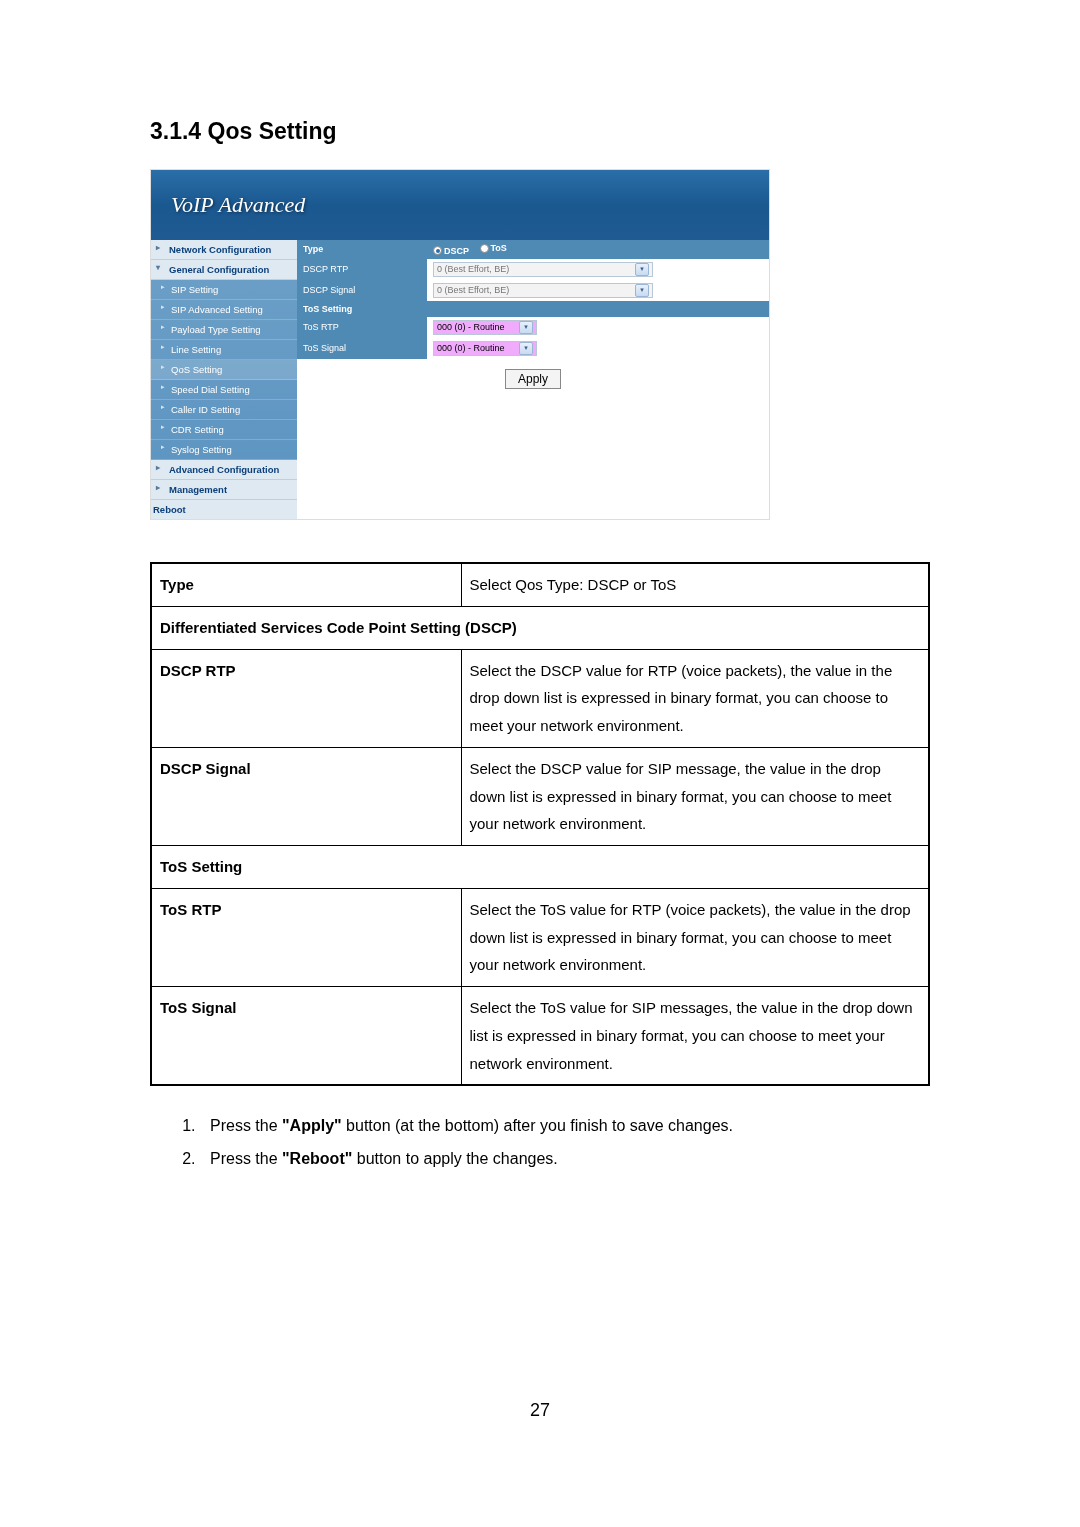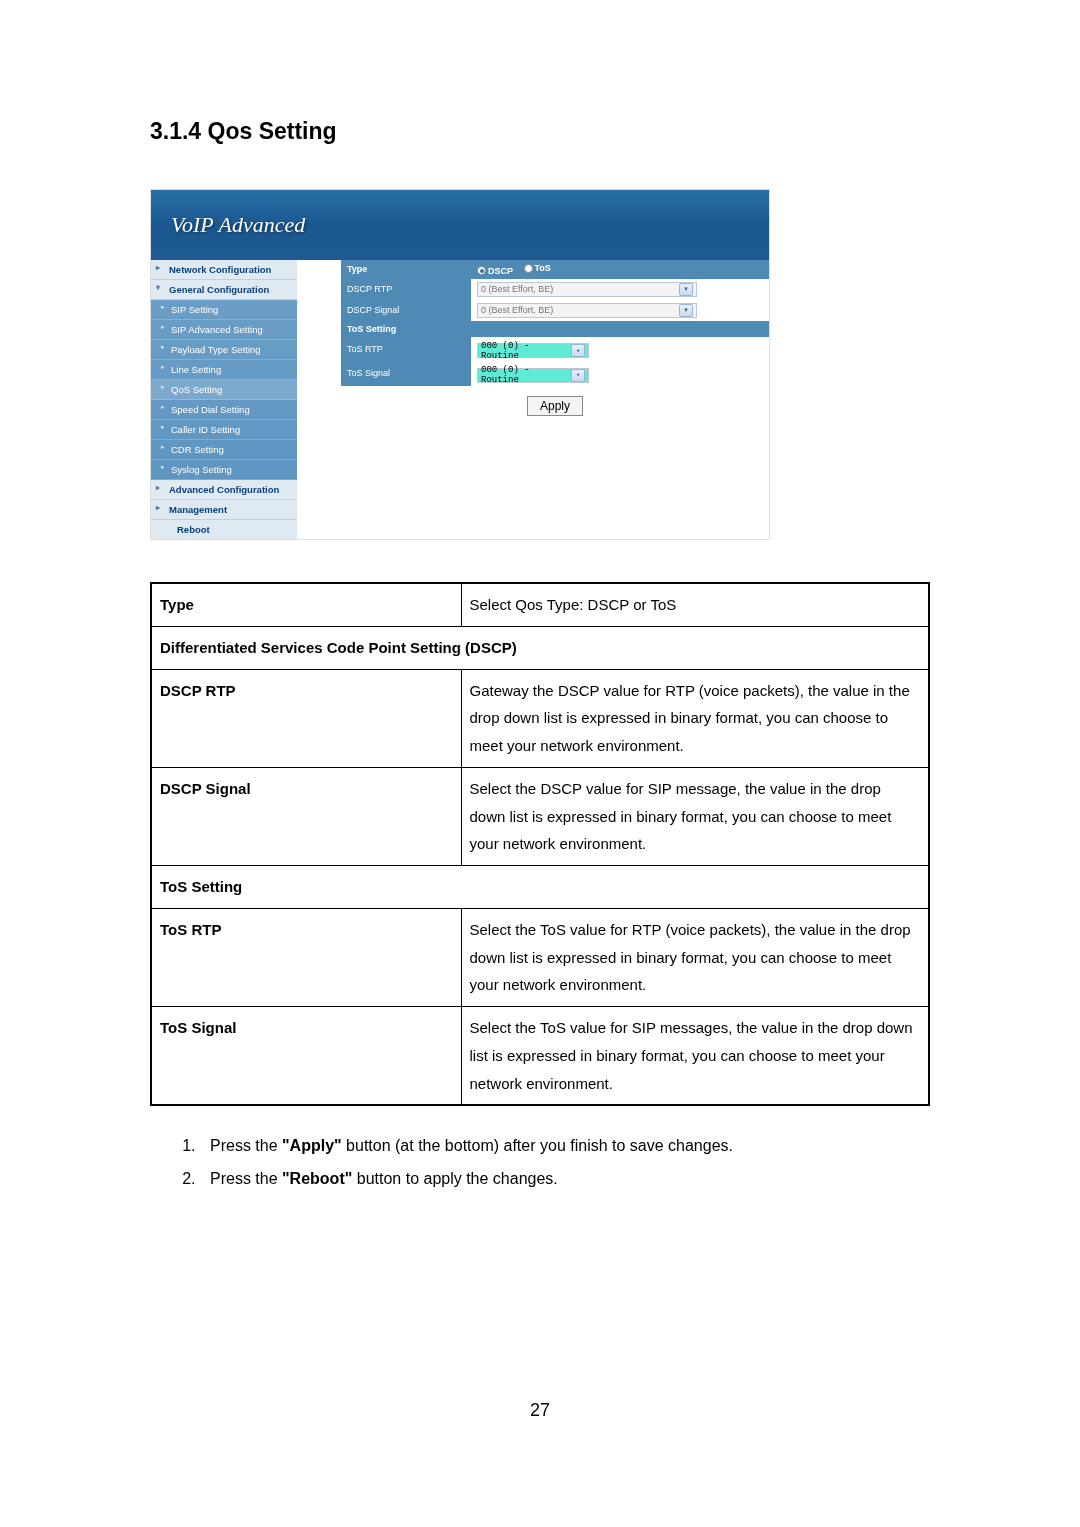--- a/index.html
+++ b/index.html
@@ -12,21 +12,21 @@
       background: #fff;
       color: #000;
       width: 1080px;
       height: 1527px;
       position: relative;
       padding: 118px 150px 0 150px;
     }
     .section-heading {
       font-size: 23px;
       font-weight: bold;
-      margin-bottom: 44px;
+      margin-bottom: 24px;
       margin-left: 0;
     }
     .app-screenshot {
       width: 620px;
       border: 1px solid #ddd;
       background: #fff;
       margin-bottom: 42px;
     }
     .app-header {
       background: linear-gradient(to bottom, #2b6fa8, #1a5890, #205a92);
@@ -38,21 +38,20 @@
     .app-brand {
       color: #fff;
       font-family: Georgia, 'Times New Roman', serif;
       font-size: 22px;
       font-style: italic;
       text-shadow: 1px 1px 3px rgba(0,0,0,.5);
     }
     .app-body {
       display: flex;
       min-height: 270px;
-      gap: 44px;
     }
     .sidebar {
       width: 146px;
       background: linear-gradient(to bottom, #6da0c8, #5a93c0);
       font-size: 9.5px;
       color: #fff;
     }
     .sidebar-section {
       background: #dfe9f2;
       color: #0a3f7a;
@@ -88,21 +87,21 @@
       font-size: 7px;
       color: #d4e3f2;
     }
     .sidebar-item.active {
       background: rgba(255,255,255,.15);
     }
     .sidebar-plain {
       background: #dfe9f2;
       color: #0a3f7a;
       font-weight: bold;
-      padding: 4px 5px 4px 26px;
+      padding: 4px 5px 4px 2px;
       cursor: pointer;
     }
     .content-pane {
       flex: 1;
       background: #fff;
       padding: 0;
     }
     .cfg-table {
       width: 100%;
       border-collapse: collapse;
@@ -134,24 +133,23 @@
       background: #f3f3f3;
       border: 1px solid #b9c8d6;
       padding: 0 3px;
       font-size: 9px;
       color: #777;
       height: 15px;
       width: 220px;
       justify-content: space-between;
     }
     .dropdown-static.enabled {
-      background: #5eead4;
+      background: #f0abfc;
       color: #000;
-      width: 112px;
-      font-family: Liberation Mono, monospace;
+      width: 104px;
     }
     .dd-arrow {
       display: inline-flex;
       align-items: center;
       justify-content: center;
       width: 14px;
       height: 13px;
       background: linear-gradient(to bottom, #e8f0fb, #c7dbf1);
       border: 1px solid #9bb6d4;
       border-radius: 2px;
@@ -333,21 +331,21 @@
   <tbody>
       <tr>
     <th>Type</th>
     <td>Select Qos Type: DSCP or ToS</td>
   </tr>
   <tr>
     <td colspan="2" class="full">Differentiated Services Code Point Setting (DSCP)</td>
   </tr>
   <tr>
     <td class="lbl">DSCP RTP</td>
-    <td>Gateway the DSCP value for RTP (voice packets), the value in the drop down list is expressed in binary format, you can choose to meet your network environment.</td>
+    <td>Select the DSCP value for RTP (voice packets), the value in the drop down list is expressed in binary format, you can choose to meet your network environment.</td>
   </tr>
   <tr>
     <td class="lbl">DSCP Signal</td>
     <td>Select the DSCP value for SIP message, the value in the drop down list is expressed in binary format, you can choose to meet your network environment.</td>
   </tr>
   <tr>
     <td colspan="2" class="full">ToS Setting</td>
   </tr>
   <tr>
     <td class="lbl">ToS RTP</td>

